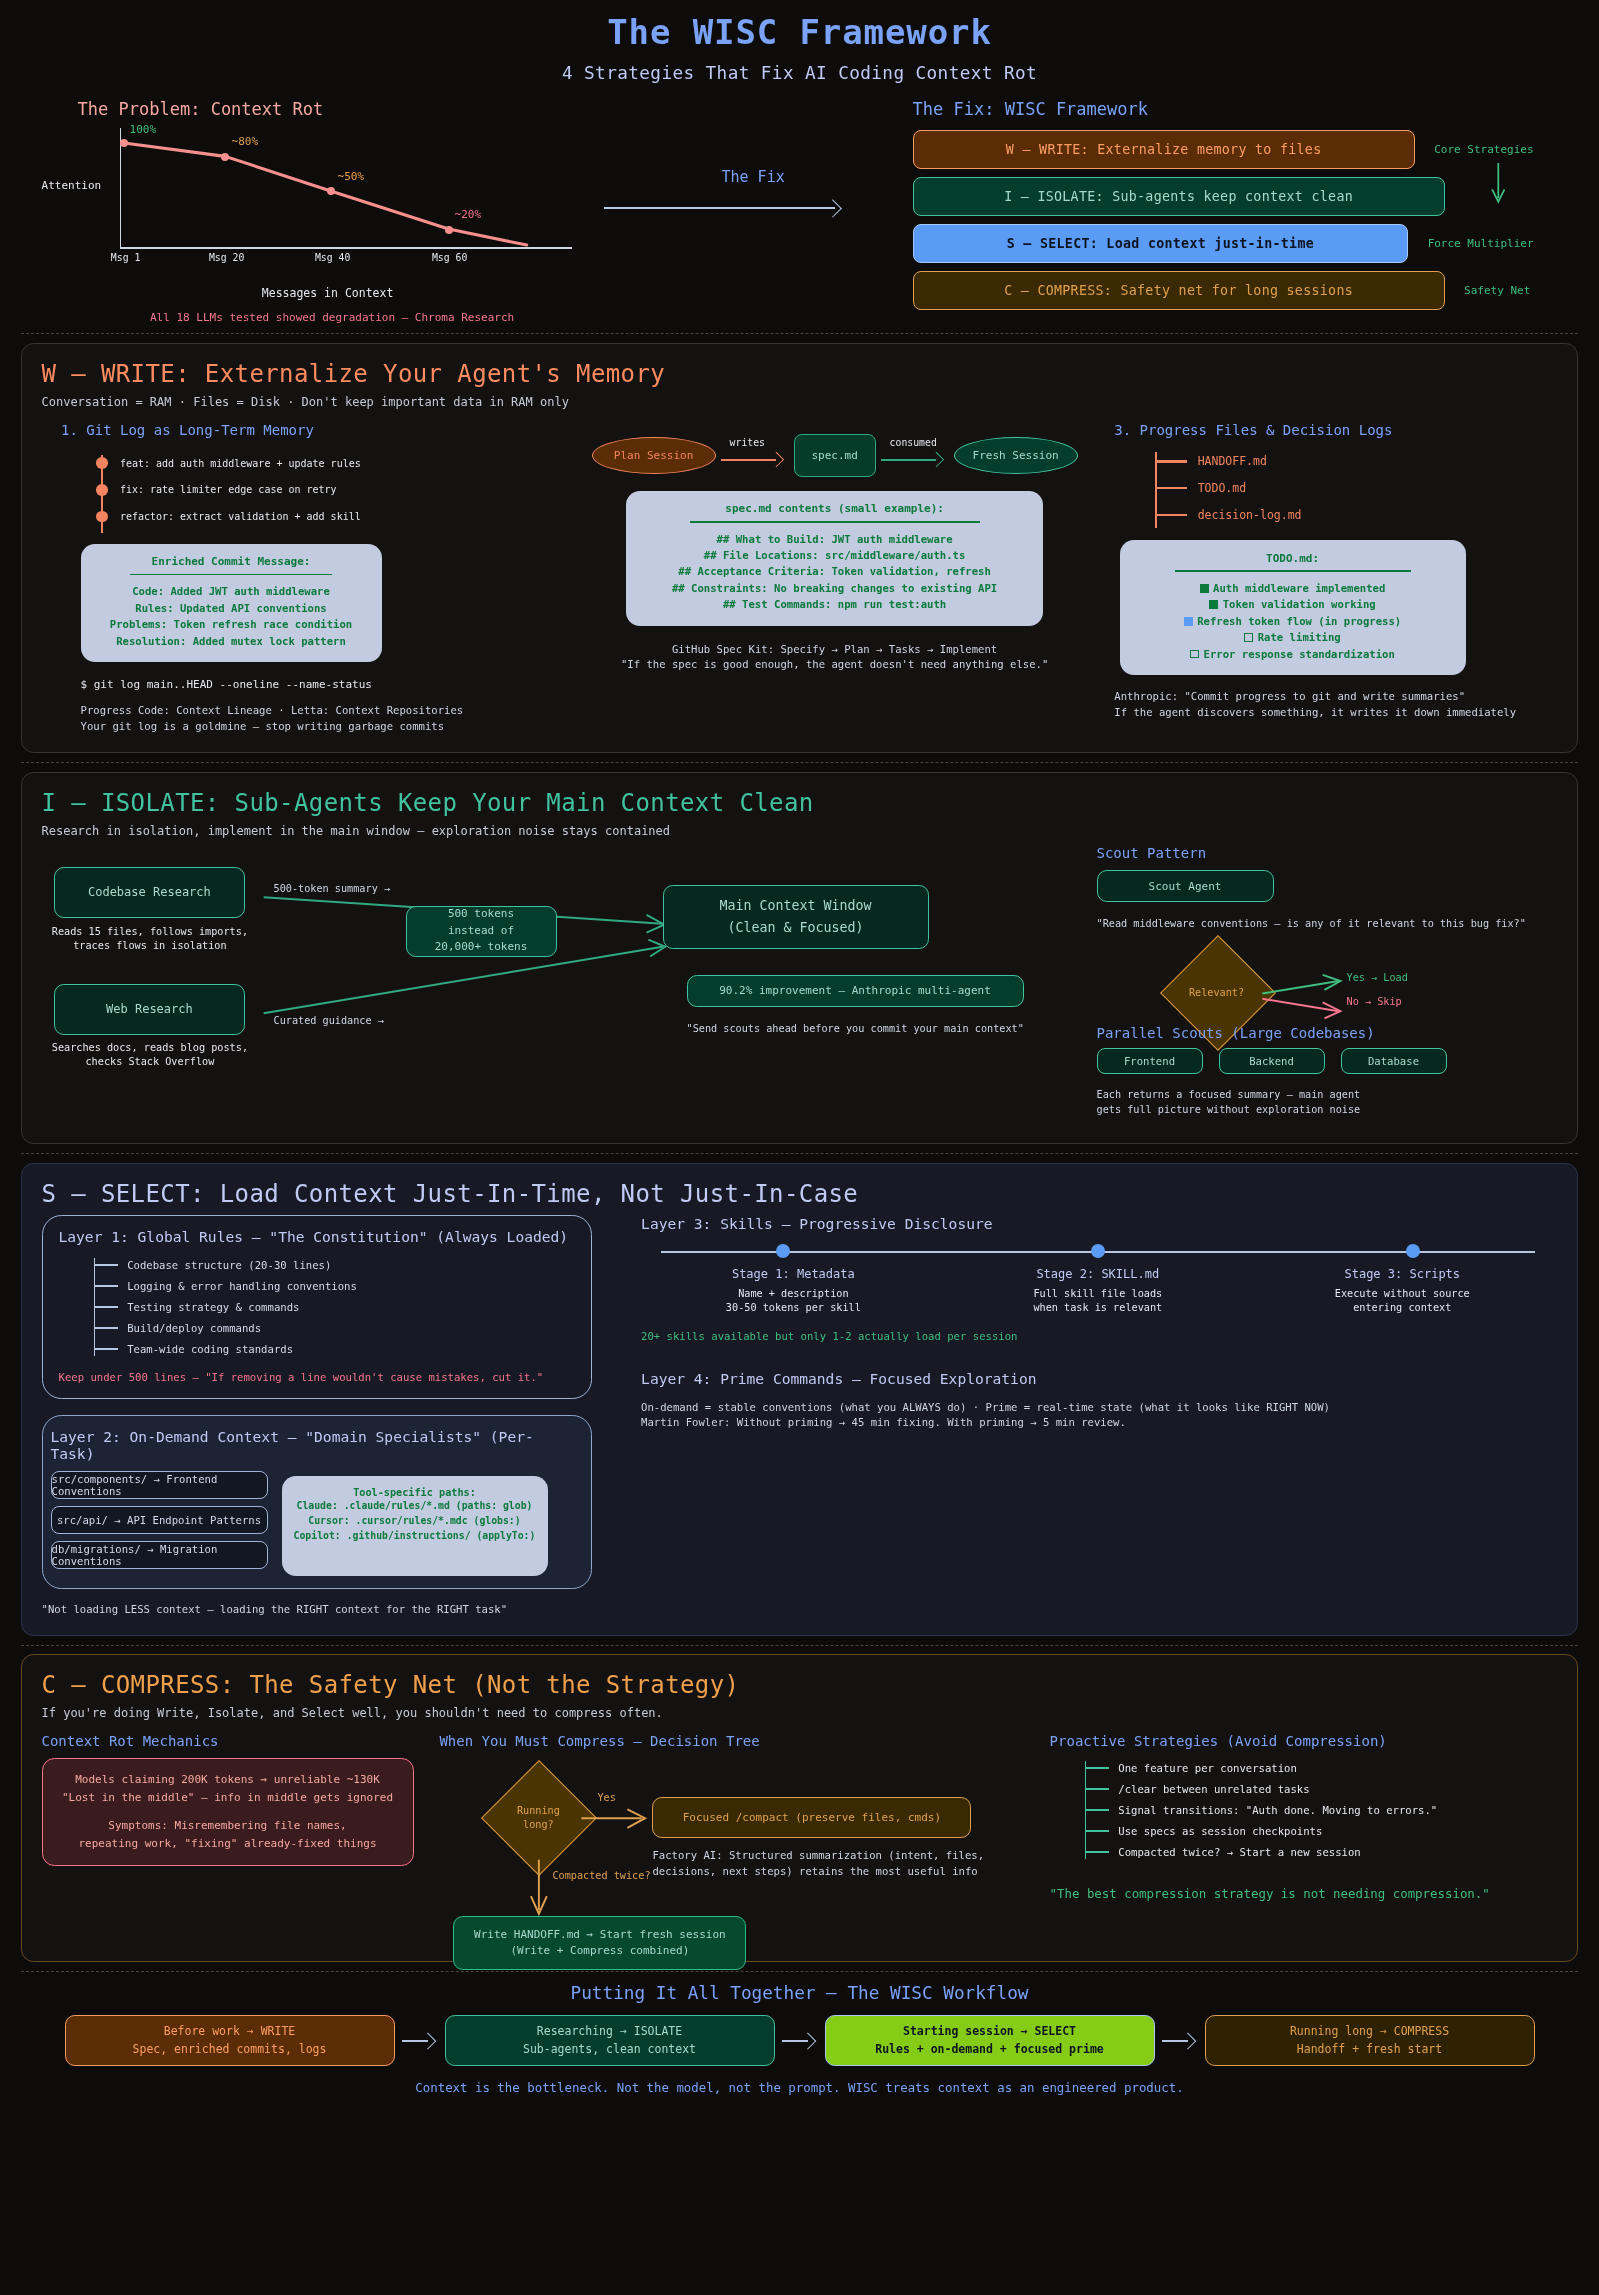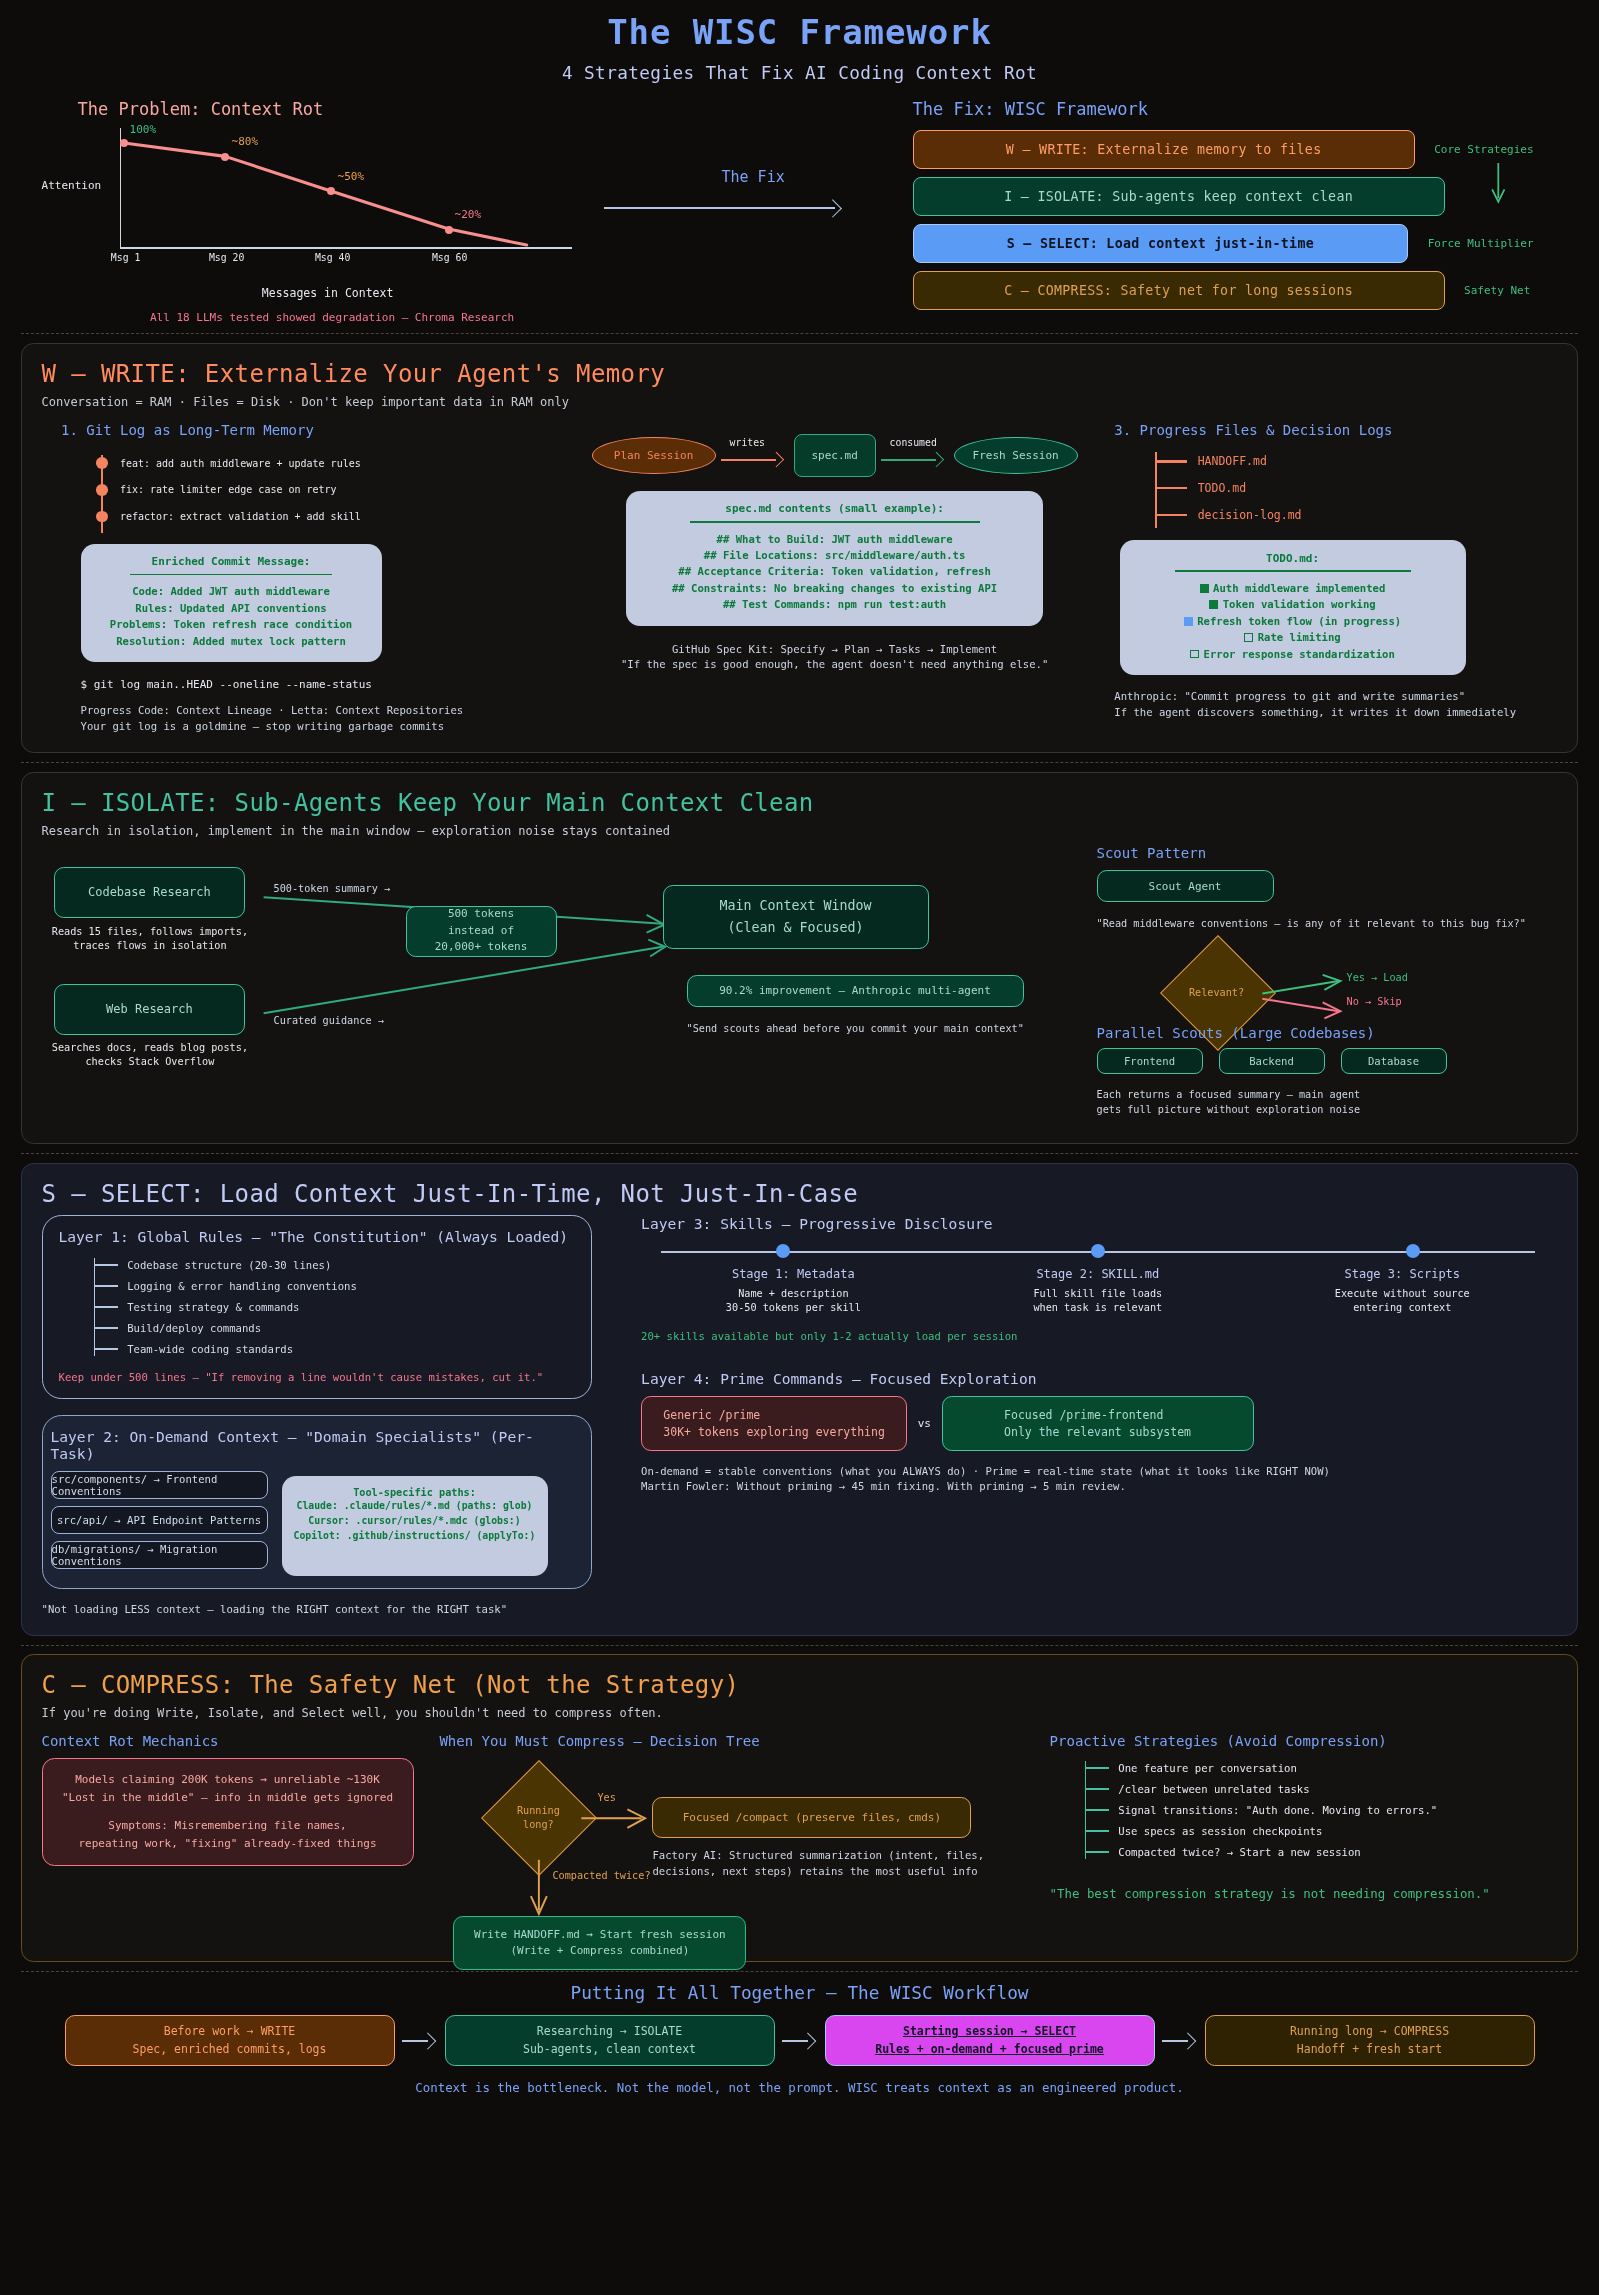--- a/index.html
+++ b/index.html
@@ -228,21 +228,21 @@
   
   .foot-title { text-align: center; color: #7aa2f7; font-size: 17.7px; margin: 10.6px 0 12.4px 0; }
   .wf { display: flex; align-items: center; justify-content: center; gap: 0; }
   .wf-box {
     width: 330px; height: 51px; border-radius: 9.8px; font-size: 11.5px;
     display: flex; flex-direction: column; align-items: center; justify-content: center;
     line-height: 1.55;
   }
   .wf-w { background: #5a2d06; border: 1.3px solid #ff9e64; color: #ff9e64; text-align: right; }
   .wf-i { background: #053d2c; border: 1.3px solid #41c3a0; color: #a9d9cd; }
-  .wf-s { background: #d946ef; border: 1.3px solid #a9c9f8; color: #0d1320; font-weight: bold; text-decoration: underline; }
+  .wf-s { background: #84cc16; border: 1.3px solid #a9c9f8; color: #0d1320; font-weight: bold; }
   .wf-c { background: #2f2203; border: 1.3px solid #e0a050; color: #e0a050; }
   .wf-arrow { position: relative; width: 50px; height: 17.7px; }
   .wf-arrow .s { position: absolute; left: 7px; top: 8px; width: 26.6px; height: 1.8px; background: #b6c7e3; }
   .wf-arrow .h { position: absolute; left: 27.5px; top: 2.7px; width: 11.5px; height: 11.5px;
     border-top: 1.8px solid #b6c7e3; border-right: 1.8px solid #b6c7e3; transform: rotate(45deg); }
   .foot-quote { text-align: center; color: #7aa2f7; font-size: 12.4px; margin-top: 14px; }
 </style>
 </head>
 <body>
 
@@ -569,25 +569,20 @@
             <div class="sd">Full skill file loads<br>when task is relevant</div>
           </div>
           <div class="stage">
             <div class="sn">Stage 3: Scripts</div>
             <div class="sd">Execute without source<br>entering context</div>
           </div>
         </div>
         <div class="note-green" style="margin-top:12.4px">20+ skills available but only 1-2 actually load per session</div>
 
         <div class="layer-t" style="margin-top:26.6px">Layer 4: Prime Commands — Focused Exploration</div>
-        <div class="prime-row">
-          <div class="prime-box p-gen">Generic /prime<br>30K+ tokens exploring everything</div>
-          <div class="vs">vs</div>
-          <div class="prime-box p-foc">Focused /prime-frontend<br>Only the relevant subsystem</div>
-        </div>
         <div class="note" style="margin-top:12.4px">On-demand = stable conventions (what you ALWAYS do)  ·  Prime = real-time state (what it looks like RIGHT NOW)</div>
         <div class="note">Martin Fowler: Without priming → 45 min fixing. With priming → 5 min review.</div>
       </div>
     </div>
   </div>
 
   <div class="sec-divider"></div>
 
   <div class="panel" style="border-color:#6a4a1e">
     <div class="panel-title c-title">C — COMPRESS: The Safety Net (Not the Strategy)</div>

